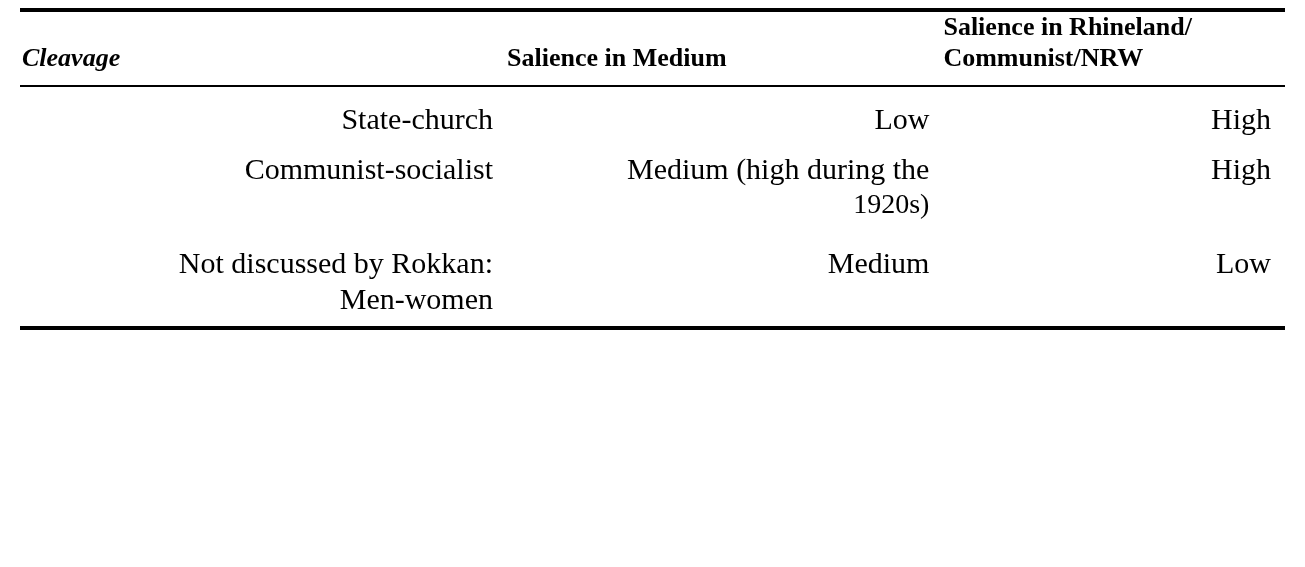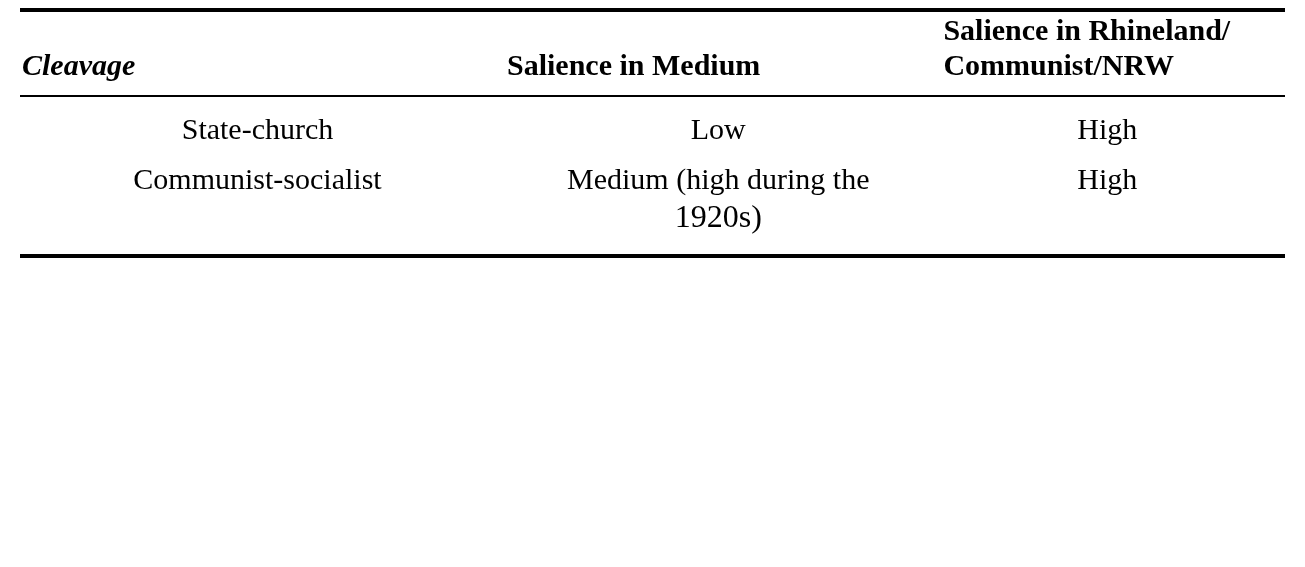--- a/index.html
+++ b/index.html
@@ -43,50 +43,50 @@
   }
   .rule-bottom {
     height: 4px;
     background: #000000;
     width: 100%;
     margin-top: 2px;
   }
 
   thead th {
     font-weight: bold;
-    font-size: 30px;
+    font-size: 26px;
     line-height: 1.18;
     text-align: left;
     vertical-align: bottom;
     padding: 0 14px 10px 0;
   }
   thead th.col0 { padding-left: 2px; font-style: italic; }
 
   tbody td {
     font-size: 30px;
     line-height: 1.2;
-    text-align: center;
+    text-align: right;
     vertical-align: top;
     padding: 7px 14px 7px 0;
     font-weight: normal;
   }
   tbody td.col0 { padding-left: 2px; }
   tbody td.bold { font-weight: normal; }
 
   tbody tr.first-row td { padding-top: 14px; }
 
   .hang {
     display: block;
   }
   .wrap-sub {
     display: block;
   }
   .oldstyle {
     font-variant-numeric: oldstyle-nums;
-    font-size: 32px;
+    font-size: 28px;
   }
   .spacer-row td { padding: 0; height: 10px; }
 </style>
 </head>
 <body>
 
 <div class="table-wrap">
 
   <div class="rule-top"></div>
 
@@ -128,18 +128,26 @@
           <span class="wrap-sub">Medium (high during the</span>
           <span class="wrap-sub oldstyle">1920s)</span>
         </td>
         <td class="col2 bold">High</td>
       </tr>
       <tr class="spacer-row">
         <td></td>
         <td></td>
         <td></td>
       </tr>
+      <tr>
+        <td class="col0">
+          <span class="hang">Not discussed by Rokkan:</span>
+          <span class="hang indent">Men-women</span>
+        </td>
+        <td class="col1">Medium</td>
+        <td class="col2">Low</td>
+      </tr>
     </tbody>
   </table>
 
   <div class="rule-bottom"></div>
 
 </div>
 
 </body></html>

